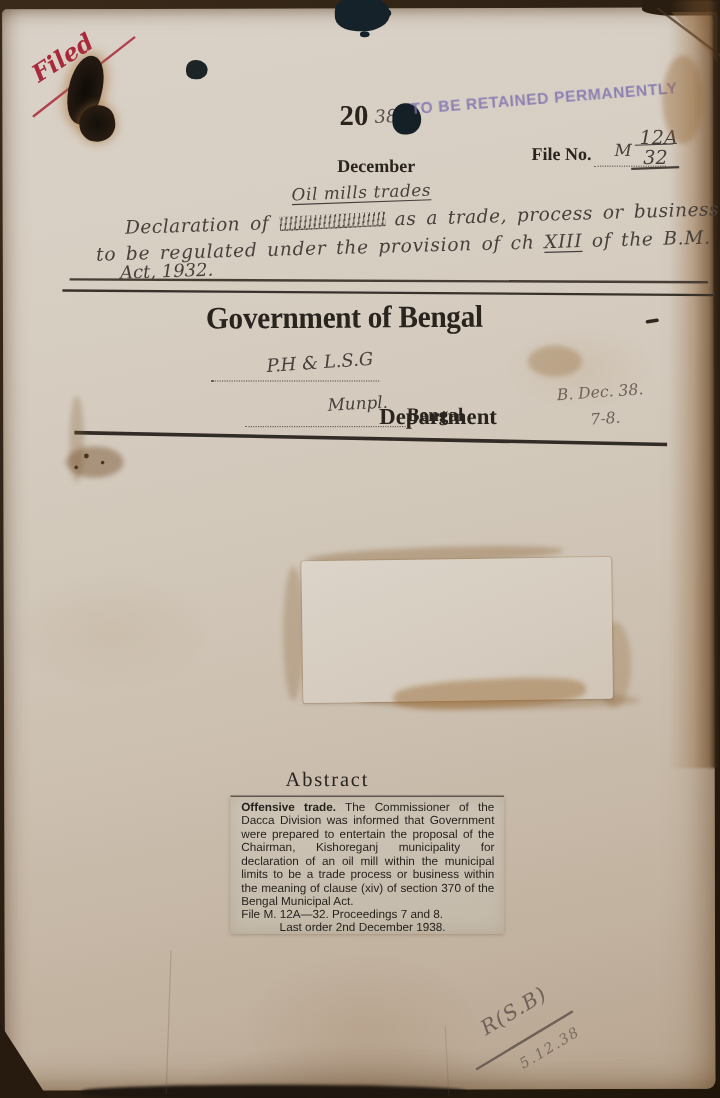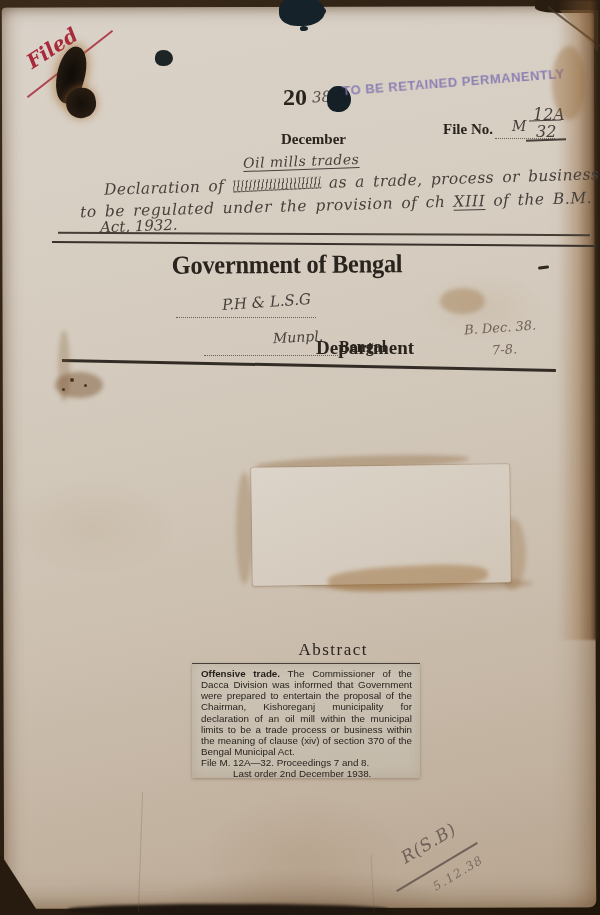--- a/index.html
+++ b/index.html
@@ -119,21 +119,21 @@
   <div class="abs" style="left:84px;top:384px;width:3px;height:3px;background:#4a3520;border-radius:50%;"></div>
   <div class="abs" style="left:62px;top:388px;width:3px;height:3px;background:#4a3520;border-radius:50%;"></div>
 
   <div class="abs stain" style="left:255px;top:456px;width:215px;height:13px;background:rgba(140,100,55,.38);transform:rotate(-2deg);"></div>
   <div class="abs stain" style="left:236px;top:472px;width:17px;height:112px;background:rgba(140,100,55,.30);"></div>
   <div class="abs stain" style="left:498px;top:518px;width:28px;height:72px;background:rgba(150,110,60,.30);"></div>
   <div class="abs stain" style="left:298px;top:576px;width:235px;height:15px;background:rgba(140,100,55,.30);"></div>
   <div class="abs" style="left:252px;top:466px;width:258px;height:118px;transform:rotate(-0.8deg);background:linear-gradient(160deg,#dcd4c9,#d4cabd 70%,#d0c5b6);box-shadow:0 0 0 1px rgba(150,120,85,.28),0 1px 3px rgba(90,60,30,.28);border-radius:2px;"></div>
   <div class="abs stain" style="left:328px;top:566px;width:160px;height:24px;background:rgba(152,106,52,.45);transform:rotate(-3deg);border-radius:40%;"></div>
 
-  <div class="abs print" style="left:238px;top:640px;width:130px;text-align:right;font-size:17px;letter-spacing:1.5px;color:#292420;">Abstract</div>
+  <div class="abs print" style="left:238px;top:640px;width:130px;text-align:left;font-size:17px;letter-spacing:1.5px;color:#292420;">Abstract</div>
 
   <div class="abs clip-box" style="left:192px;top:663px;width:228px;height:115px;padding:4px 8px 4px 9px;box-sizing:border-box;font-size:9.8px;line-height:1.14;overflow:hidden;">
     <p><b>Offensive trade.</b> <span>The Commissioner of the Dacca Division was informed that Government were prepared to entertain the proposal of the Chairman, Kishoreganj municipality for declaration of an oil mill within the municipal limits to be a trade process or business within the meaning of clause (xiv) of section 370 of the Bengal Municipal Act.</span></p>
     <p style="text-align:left;">File M. 12A—32. Proceedings 7 and 8.</p>
     <p style="text-align:left;margin-left:32px;">Last order 2nd December 1938. (Permanent.)</p>
   </div>
 
   <div class="abs pencil" style="left:398px;top:833px;font-size:17px;transform:rotate(-31deg);letter-spacing:1px;">R(S.B)</div>
   <div class="abs" style="left:390px;top:866px;width:94px;height:1.8px;background:#6f6158;transform:rotate(-31deg);"></div>
   <div class="abs pencil" style="left:430px;top:866px;font-size:12px;letter-spacing:1.5px;transform:rotate(-31deg);opacity:.85;">5.12.38</div>

